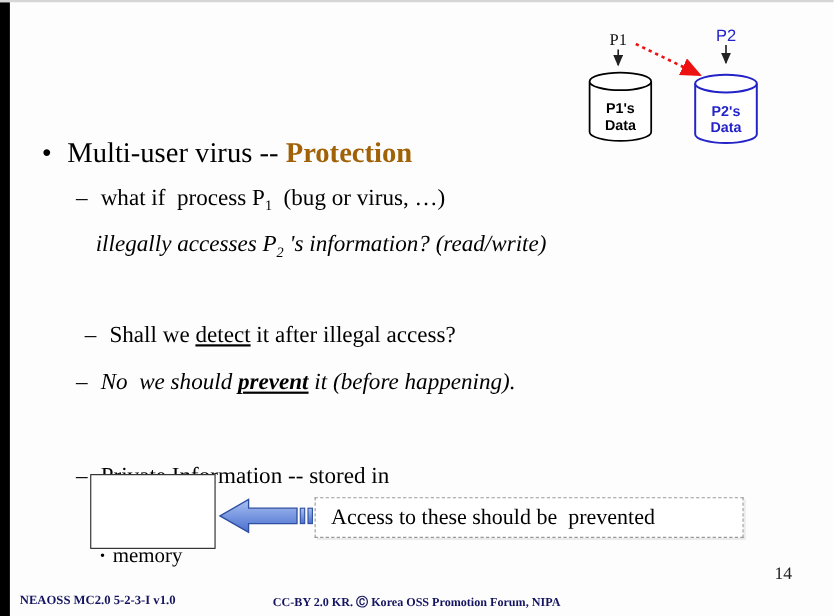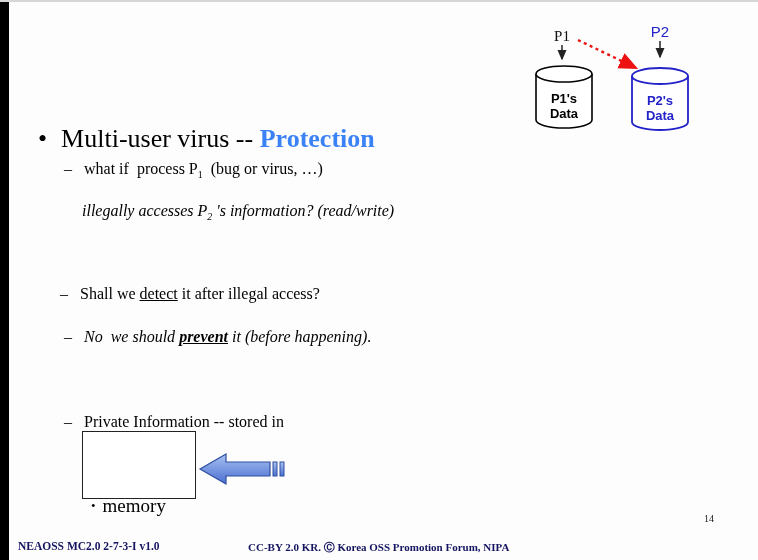--- a/index.html
+++ b/index.html
@@ -3,23 +3,23 @@
 <meta charset="utf-8">
 <style>
   * { margin:0; padding:0; box-sizing:border-box; }
   html,body { width:758px; height:560px; background:#ffffff; }
   body { font-family:"Liberation Serif", serif; color:#000; }
   .slide { position:relative; width:758px; height:560px; background:#fdfdfd; overflow:hidden; border-top:2px solid #d6d6d6; }
   .left-strip { position:absolute; left:0; top:0; width:9px; height:560px; background:#000; }
 
   .title { position:absolute; left:12px; top:92px; font-size:26px; white-space:pre-wrap; }
   .title .bullet { margin-right:14px; }
-  .title .hl { color:#3b82f6; font-weight:bold; }
+  .title .hl { color:#a16207; font-weight:bold; }
 
-  .b-line { position:absolute; font-size:16px; white-space:pre-wrap;text-align:center; }
+  .b-line { position:absolute; font-size:21px; white-space:pre-wrap;text-align:center; }
   .b-line .dash { margin-right:12px; }
   sub { font-size:62%; line-height:0; }
   .u { text-decoration:underline; }
   .bu { font-weight:bold; text-decoration:underline; }
 
   .diagram { position:absolute; left:522px; top:22px; }
   .dlabel1 { font-family:"Liberation Serif", serif; font-size:15px; fill:#111; text-anchor:middle; }
   .dlabel2 { font-family:"Liberation Sans", sans-serif; font-size:15px; fill:#2323c8; text-anchor:middle; }
   .ctext  { font-family:"Liberation Sans", sans-serif; font-size:13px; font-weight:bold; text-anchor:middle; }
   .ctext.black { fill:#000; }
@@ -29,21 +29,21 @@
                  border:1px solid #222; background:#fff; padding:5px 6px 0 8px; font-size:19px; }
   .storage-item { white-space:pre-wrap; line-height:1.45; }
   .storage-item .sb { font-size:13px; margin-right:7px; vertical-align:2px; }
 
   .block-arrow { position:absolute; left:198px; top:449px; }
 
   .callout { position:absolute; left:286px; top:450px; width:390px; height:37px;
              border:1px dashed #999; background:#fff; box-shadow:2px 2px 0 rgba(0,0,0,0.07);
              display:flex; align-items:center; padding-left:14px; font-size:20px; white-space:pre-wrap; }
 
-  .page-number { position:absolute; left:704px; top:511px; font-size:10px; color:#222; }
+  .page-number { position:absolute; left:704px; top:511px; font-size:16px; color:#222; }
 
   .footer-left  { position:absolute; left:18px;  top:538px; font-size:11.5px; font-weight:bold; color:#141460; white-space:pre-wrap; }
   .footer-center{ position:absolute; left:248px; top:538px; font-size:11px; font-weight:bold; color:#141460; white-space:pre-wrap; }
 </style>
 </head>
 <body>
 
 <div class="slide">
   <div class="left-strip"></div>
 
@@ -52,21 +52,21 @@
   </div>
 
   <div class="b-line" style="left:48px; top:140px;">
     <span class="dash">–</span><span>what if  process P</span><sub>1</sub><span>  (bug or virus, …)</span>
   </div>
 
   <div class="b-line" style="left:66px; top:182px;font-style:italic;">
     <span>illegally accesses P</span><sub>2</sub><span> 's information? (read/write)</span>
   </div>
 
-  <div class="b-line" style="left:44px; top:265px;">
+  <div class="b-line" style="left:56px; top:265px;">
     <span class="dash">–</span><span>Shall we </span><span class="u">detect</span><span> it after illegal access?</span>
   </div>
 
   <div class="b-line" style="left:48px; top:308px;font-style:italic;">
     <span class="dash">–</span><span>No  we should </span><span class="bu">prevent</span><span> it (before happening).</span>
   </div>
 
   <div class="b-line" style="left:48px; top:393px;">
     <span class="dash">–</span><span>Private Information -- stored in</span>
   </div>
@@ -118,18 +118,21 @@
       <linearGradient id="bg" x1="0" y1="0" x2="0" y2="1">
         <stop offset="0" stop-color="#a9c1f1"></stop>
         <stop offset="1" stop-color="#4a6fd0"></stop>
       </linearGradient>
     </defs>
     <polygon points="2,18 28,3 28,11 72,11 72,25 28,25 28,33" fill="url(#bg)" stroke="#2d4fa0" stroke-width="1.2"></polygon>
     <rect x="75" y="11" width="4" height="14" fill="url(#bg)" stroke="#2d4fa0" stroke-width="1"></rect>
     <rect x="82" y="11" width="4" height="14" fill="url(#bg)" stroke="#2d4fa0" stroke-width="1"></rect>
   </svg>
 
+  <div class="callout">
+    <span>Access to these should be  prevented</span>
+  </div>
 
   <div class="page-number">14</div>
 
-  <div class="footer-left">NEAOSS MC2.0 2-7-3-I v1.0</div>
+  <div class="footer-left">NEAOSS MC2.0 5-2-3-I v1.0</div>
   <div class="footer-center">CC-BY 2.0 KR. Ⓒ Korea OSS Promotion Forum, NIPA</div>
 </div>
 
 </body></html>

